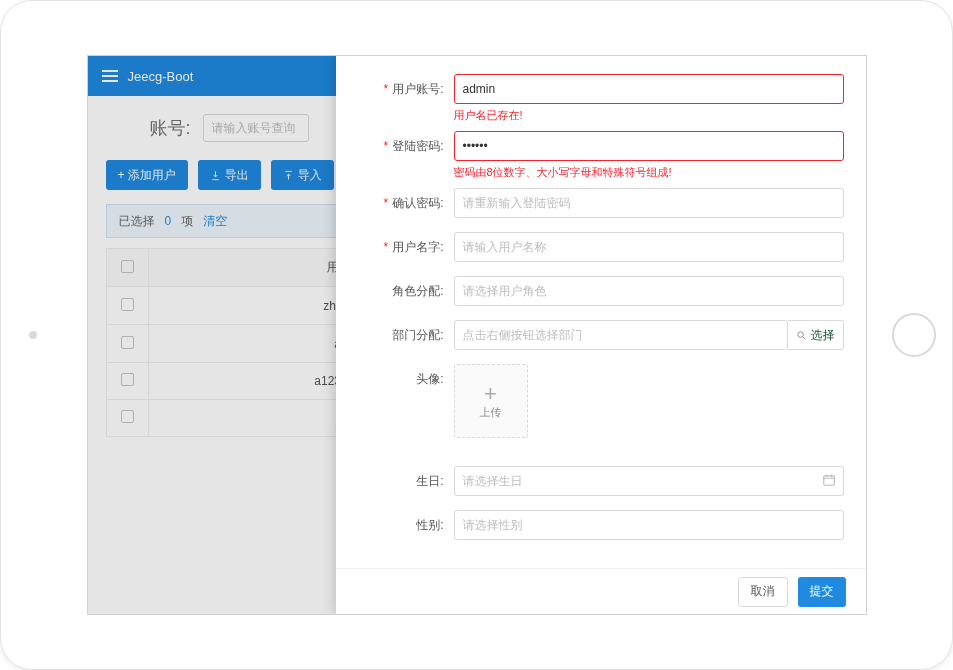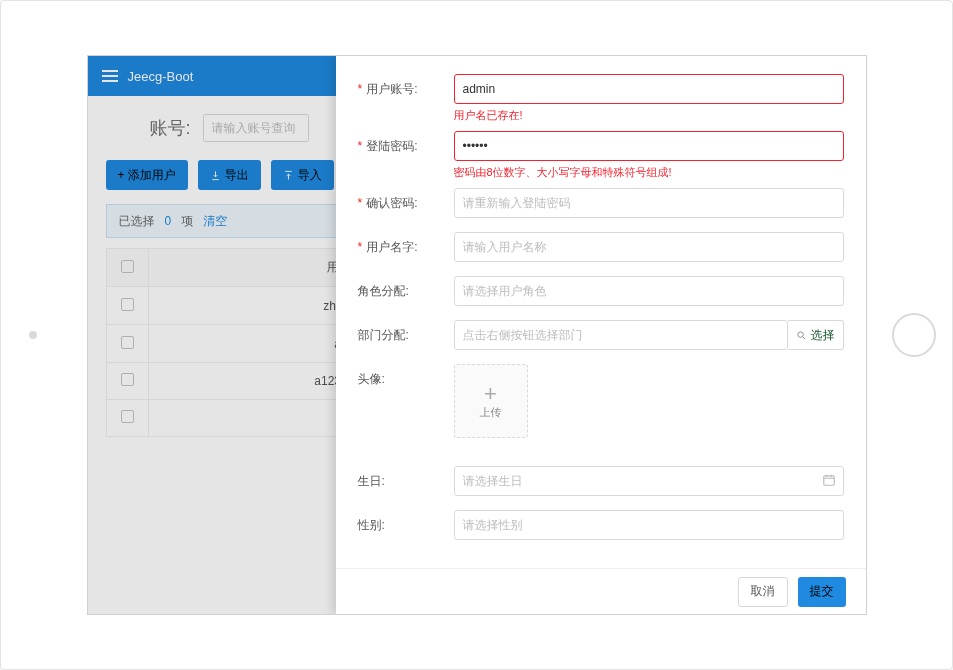--- a/index.html
+++ b/index.html
@@ -1,48 +1,48 @@
 <!DOCTYPE html>
 <html><head>
 <meta charset="utf-8">
 <style>
   * { box-sizing: border-box; margin: 0; padding: 0; font-family: -apple-system, "Helvetica Neue", Arial, "PingFang SC", "Microsoft YaHei", sans-serif; }
   body { background: #fff; display: flex; align-items: center; justify-content: center; height: 670px; width: 953px; }
-  .tablet-frame { width: 953px; height: 670px; background: #fff; border-radius: 4px; border: 1px solid #e3e3e3; box-shadow: 0 2px 6px rgba(0,0,0,.08); display: flex; align-items: center; justify-content: center; position: relative; }
+  .tablet-frame { width: 953px; height: 670px; background: #fff; border-radius: 32px; border: 1px solid #e3e3e3; box-shadow: 0 2px 6px rgba(0,0,0,.08); display: flex; align-items: center; justify-content: center; position: relative; }
   .tablet-frame::before { content:""; position:absolute; left:28px; top:50%; width:8px; height:8px; background:#d9d9d9; border-radius:50%; transform:translateY(-50%); }
   .home-btn { position:absolute; right:16px; top:50%; width:44px; height:44px; border:2px solid #d9d9d9; border-radius:50%; transform:translateY(-50%); }
   .screen { width: 780px; height: 560px; border: 1px solid #d0d0d0; position: relative; overflow: hidden; background: #fff; }
 
   
   .app-header { height: 40px; background: #1f8ae0; color: #fff; display: flex; align-items: center; padding: 0 14px; font-size: 13px; }
   .app-header .menu-icon { width: 16px; display:flex; flex-direction:column; gap:3px; margin-right:10px;}
   .app-header .menu-icon span{height:2px;background:#fff;}
   .app-body { padding: 18px; background:#fff;}
   .filter-row { display: flex; align-items: center; gap: 12px; margin-bottom: 18px; }
   .filter-row label { font-size: 18px; color: #737373; padding-left: 44px; }
   .filter-row input { height: 28px; border: 1px solid #d9d9d9; border-radius: 3px; padding: 0 8px; font-size: 12px; width: 106px; }
   .btn-row { display: flex; gap: 10px; margin-bottom: 14px; }
   .btn { height: 30px; padding: 0 12px; border: none; border-radius: 3px; font-size: 12px; cursor: pointer; display: inline-flex; align-items: center; gap: 4px; }
-  .btn-primary { background: #1f8ae0; color: #000000; }
+  .btn-primary { background: #1f8ae0; color: #ffffff; }
   .sel-bar { border: 1px solid #c9e2f7; background: #eef6fd; height: 34px; display: flex; align-items: center; padding: 0 12px; font-size: 12px; color: #666; gap: 10px; margin-bottom:10px;}
   .sel-bar .count { color: #1f8ae0; }
   .sel-bar .clear { color: #1f8ae0; cursor: pointer; }
   table { border-collapse: collapse; width: 100%; font-size: 12px; }
   th, td { border: 1px solid #eee; padding: 10px 8px; text-align: center; color: #555; }
   th { background: #fafafa; font-weight: 500; }
   .cb { width:13px;height:13px;border:1px solid #c3c3c3;display:inline-block;border-radius:2px;}
 
   
   .mask { position:absolute; inset:0; background: rgba(0,0,0,.10); }
   .drawer { position:absolute; top:0; right:0; bottom:0; width: 530px; background:#fff; box-shadow: -3px 0 10px rgba(0,0,0,.15); display:flex; flex-direction:column; }
   .drawer-head { height:44px; border-bottom:1px solid #eee; display:flex; align-items:center; justify-content:space-between; padding:0 18px; font-size:14px; color:#333;}
   .drawer-head .close { font-size:16px; color:#999; cursor:pointer;}
   .drawer-body { flex:1; overflow:auto; padding: 18px 22px 10px 22px;}
   .form-row { display:flex; align-items:flex-start; margin-bottom: 8px; gap:10px;}
-  .form-row .lbl { width:86px; text-align:left; font-size:12px; color:#555; padding-top:7px; flex-shrink:0;}
+  .form-row .lbl { width:86px; text-align:right; font-size:12px; color:#555; padding-top:7px; flex-shrink:0;}
   .form-row .req::before{content:"*"; color:#f5222d; margin-right:4px;}
   .form-row .ctrl { flex:1; }
   .form-row input[type=text], .form-row input[type=password] { width:100%; height:30px; border:1px solid #d9d9d9; border-radius:3px; padding:0 8px; font-size:12px; color:#333;}
   .form-row input.err { border-color:#f5222d; }
   .form-row .msg { font-size:11px; color:#f5222d; margin-top:4px; }
   .dept-wrap { display:flex; }
   .dept-wrap input { flex:1; border-top-right-radius:0; border-bottom-right-radius:0; }
   .dept-btn { height:30px; border:1px solid #d9d9d9; border-left:none; background:#fff; padding:0 8px; font-size:12px; color:#14532d; display:flex; align-items:center; gap:4px; border-top-right-radius:3px; border-bottom-right-radius:3px; cursor:pointer;}
   .dept-btn svg{width:11px;height:11px;}
   .upload { width:74px; height:74px; border:1px dashed #d9d9d9; background:#fafafa; display:flex; flex-direction:column; align-items:center; justify-content:center; font-size:11px; color:#888; cursor:pointer; border-radius:3px;}

